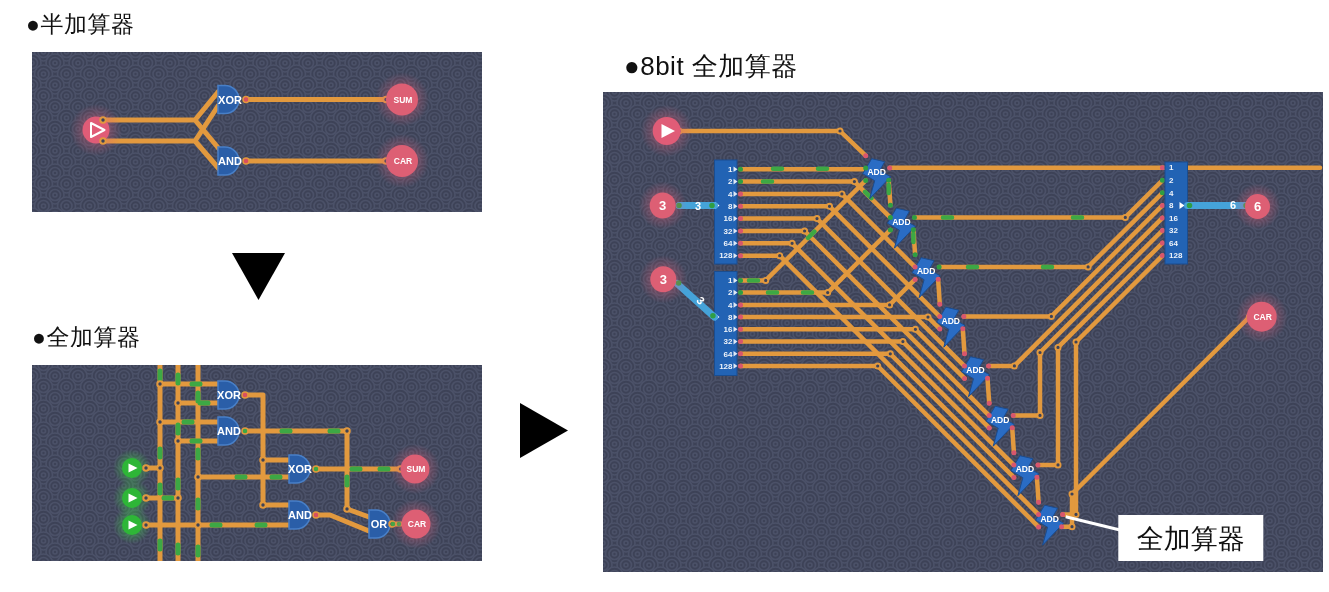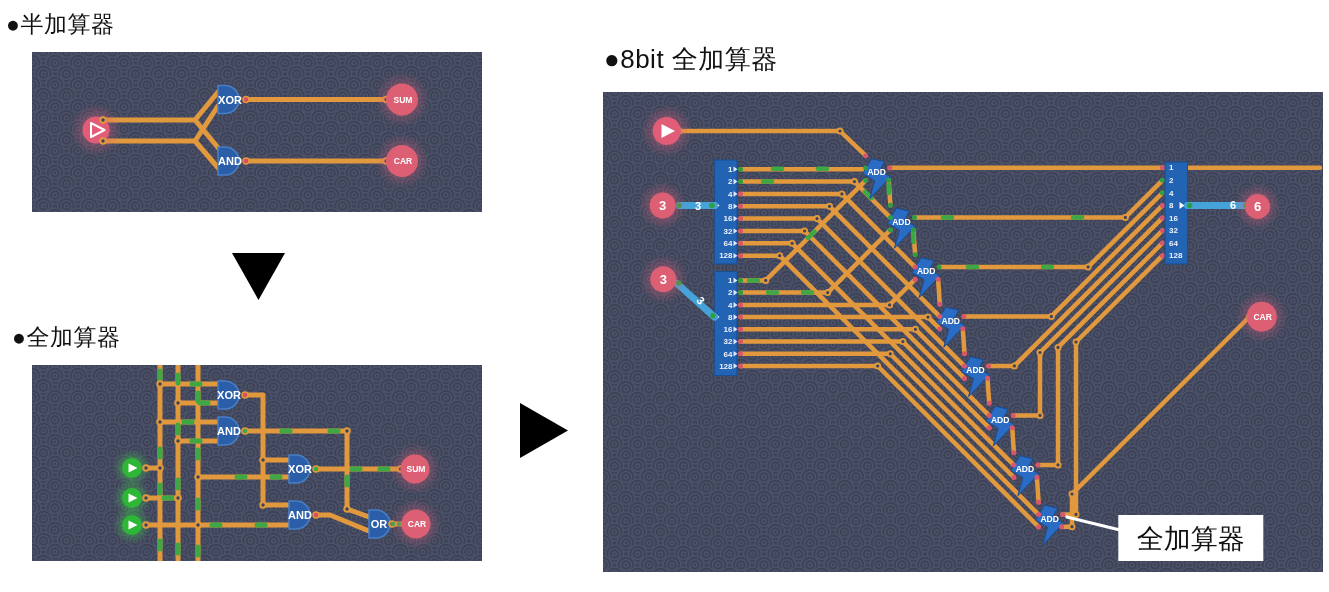--- a/index.html
+++ b/index.html
@@ -1,21 +1,21 @@
 <!DOCTYPE html>
 <html><head>
 <meta charset="utf-8">
 <style>
   html,body{margin:0;padding:0;background:#ffffff;}
   body{position:relative;width:1329px;height:592px;overflow:hidden;
        font-family:"Liberation Sans",sans-serif;}
-  .title{position:absolute;color:#111;font-weight:500;letter-spacing:0.5px;white-space:nowrap;}
+  .title{position:absolute;color:#111;font-weight:500;letter-spacing:0.5px;white-space:nowrap;margin-left:20px;}
   #title-half{left:6px;top:9px;font-size:23px;}
   #title-full{left:12px;top:322px;font-size:23px;}
-  #title-8bit{left:604px;top:42px;font-size:26px;}
+  #title-8bit{left:604px;top:49px;font-size:26px;}
   .panel{position:absolute;display:block;}
   #panel1{left:32px;top:52px;}
   #panel2{left:32px;top:365px;}
   #panel3{left:603px;top:92px;}
   #arrow-down{position:absolute;left:232px;top:253px;}
   #arrow-right{position:absolute;left:520px;top:403px;}
   svg text{font-family:"Liberation Sans",sans-serif;}
   .gatel{font-size:11px;font-weight:bold;fill:#fff;}
   .addl{font-size:8.5px;font-weight:bold;fill:#fff;}
   .bitl{font-size:8px;font-weight:bold;fill:#eef3fa;}

